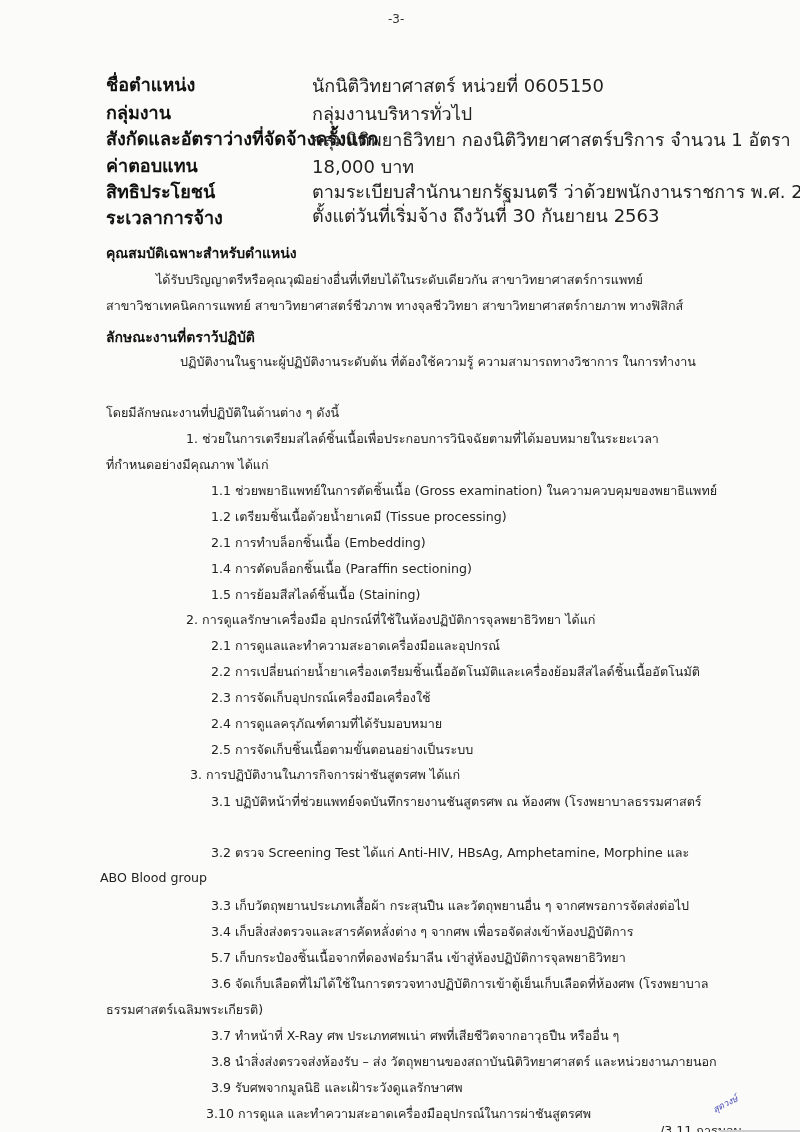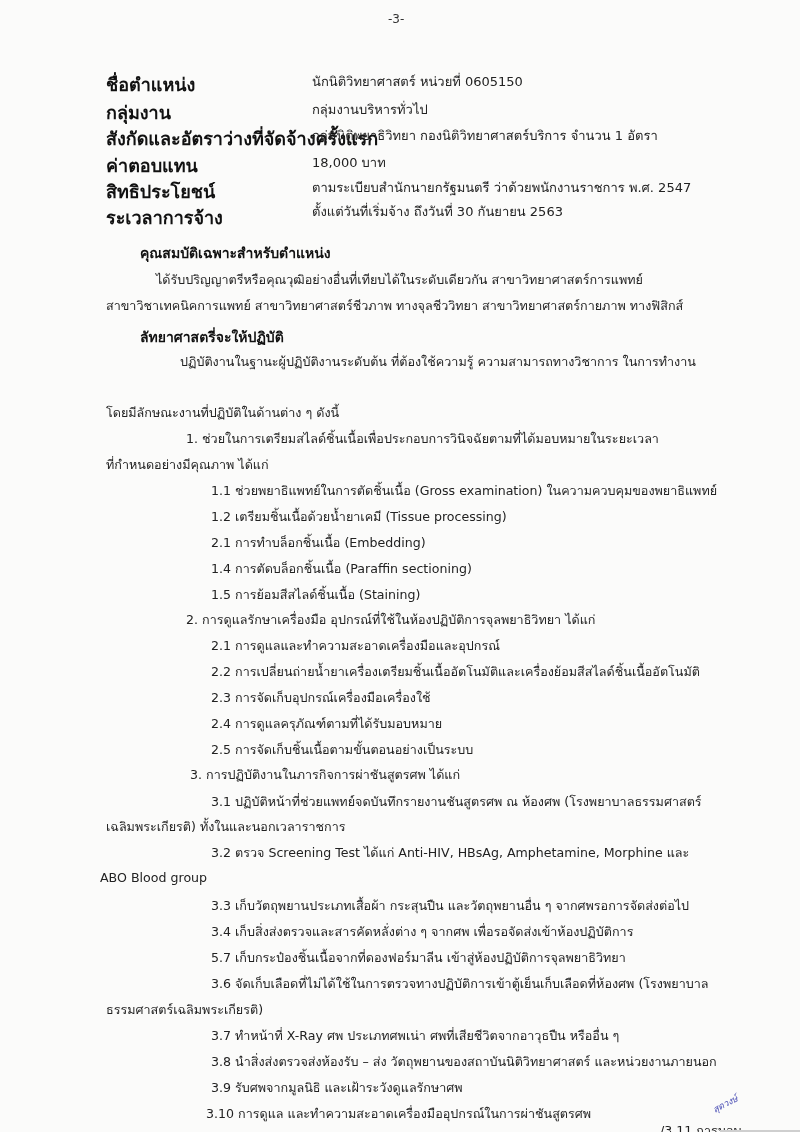--- a/index.html
+++ b/index.html
@@ -7,22 +7,22 @@
       width: 800px; height: 1132px; overflow: hidden;
       background: #fbfbfa;
       font-family: "DejaVu Sans", sans-serif;
       color: #1e1e1e;
       position: relative;
     }
     .page { position: absolute; left: 0; top: 0; width: 800px; height: 1132px; }
     .abs { position: absolute; white-space: nowrap; }
     .pgnum { top: 12px; left: 388px; font-size: 12px; color: #333; }
     .hdr-label { left: 106px; font-size: 18px; font-weight: bold; color: #111; }
-    .hdr-value { left: 312px; font-size: 13px; color: #222; }
-    .sec { left: 106px; font-size: 14px; font-weight: bold; color: #111; margin-left: 34px; }
+    .hdr-value { left: 312px; font-size: 18px; color: #222; }
+    .sec { left: 106px; font-size: 14px; font-weight: bold; color: #111; }
     .t { font-size: 12.6px; color: #222; }
     .sig { left: 712px; top: 1097px; font-size: 9px; color: #4b4fb5; transform: rotate(-28deg); font-style: italic; }
     .edge { position: absolute; right: 0; bottom: 0; width: 80px; height: 2px; background: #cfcfcf; }
   </style>
 </head>
 <body>
 
 <div class="page">
 
   <div class="abs pgnum">-3-</div>
@@ -42,42 +42,41 @@
   <div class="abs hdr-label" style="top:177px">สิทธิประโยชน์</div>
   <div class="abs hdr-value" style="top:177px">ตามระเบียบสำนักนายกรัฐมนตรี ว่าด้วยพนักงานราชการ พ.ศ. 2547</div>
 
   <div class="abs hdr-label" style="top:203px">ระเวลาการจ้าง</div>
   <div class="abs hdr-value" style="top:201px">ตั้งแต่วันที่เริ่มจ้าง ถึงวันที่ 30 กันยายน 2563</div>
 
   <div class="abs sec" style="top:242px">คุณสมบัติเฉพาะสำหรับตำแหน่ง</div>
   <div class="abs t" style="top:270px; left:156px">ได้รับปริญญาตรีหรือคุณวุฒิอย่างอื่นที่เทียบได้ในระดับเดียวกัน สาขาวิทยาศาสตร์การแพทย์</div>
   <div class="abs t" style="top:296px; left:106px">สาขาวิชาเทคนิคการแพทย์  สาขาวิทยาศาสตร์ชีวภาพ ทางจุลชีววิทยา สาขาวิทยาศาสตร์กายภาพ ทางฟิสิกส์</div>
 
-  <div class="abs sec" style="top:326px">ลัทยาศาสตรี่จะให้ปฏิบัติ</div>
+  <div class="abs sec" style="top:326px">ลักษณะงานที่ตราว้ปฏิบัติ</div>
   <div class="abs t" style="top:352px; left:180px">ปฏิบัติงานในฐานะผู้ปฏิบัติงานระดับต้น  ที่ต้องใช้ความรู้  ความสามารถทางวิชาการ  ในการทำงาน</div>
   <div class="abs t" style="top:403px; left:106px">โดยมีลักษณะงานที่ปฏิบัติในด้านต่าง ๆ ดังนี้</div>
 
   <div class="abs t" style="top:429px; left:186px">1. ช่วยในการเตรียมสไลด์ชิ้นเนื้อเพื่อประกอบการวินิจฉัยตามที่ได้มอบหมายในระยะเวลา</div>
   <div class="abs t" style="top:455px; left:106px">ที่กำหนดอย่างมีคุณภาพ  ได้แก่</div>
   <div class="abs t" style="top:481px; left:211px">1.1 ช่วยพยาธิแพทย์ในการตัดชิ้นเนื้อ (Gross examination) ในความควบคุมของพยาธิแพทย์</div>
   <div class="abs t" style="top:507px; left:211px">1.2 เตรียมชิ้นเนื้อด้วยน้ำยาเคมี (Tissue processing)</div>
   <div class="abs t" style="top:533px; left:211px">2.1 การทำบล็อกชิ้นเนื้อ (Embedding)</div>
   <div class="abs t" style="top:559px; left:211px">1.4 การตัดบล็อกชิ้นเนื้อ (Paraffin sectioning)</div>
   <div class="abs t" style="top:585px; left:211px">1.5 การย้อมสีสไลด์ชิ้นเนื้อ (Staining)</div>
 
   <div class="abs t" style="top:610px; left:186px">2. การดูแลรักษาเครื่องมือ อุปกรณ์ที่ใช้ในห้องปฏิบัติการจุลพยาธิวิทยา  ได้แก่</div>
   <div class="abs t" style="top:636px; left:211px">2.1 การดูแลและทำความสะอาดเครื่องมือและอุปกรณ์</div>
   <div class="abs t" style="top:662px; left:211px">2.2 การเปลี่ยนถ่ายน้ำยาเครื่องเตรียมชิ้นเนื้ออัตโนมัติและเครื่องย้อมสีสไลด์ชิ้นเนื้ออัตโนมัติ</div>
   <div class="abs t" style="top:688px; left:211px">2.3 การจัดเก็บอุปกรณ์เครื่องมือเครื่องใช้</div>
   <div class="abs t" style="top:714px; left:211px">2.4 การดูแลครุภัณฑ์ตามที่ได้รับมอบหมาย</div>
   <div class="abs t" style="top:740px; left:211px">2.5 การจัดเก็บชิ้นเนื้อตามขั้นตอนอย่างเป็นระบบ</div>
 
   <div class="abs t" style="top:765px; left:190px">3. การปฏิบัติงานในภารกิจการผ่าชันสูตรศพ  ได้แก่</div>
   <div class="abs t" style="top:792px; left:211px">3.1 ปฏิบัติหน้าที่ช่วยแพทย์จดบันทึกรายงานชันสูตรศพ ณ ห้องศพ (โรงพยาบาลธรรมศาสตร์</div>
-  <div class="abs t" style="top:817px; left:106px">เฉลิมพระเกียรติ) ทั้งในและนอกเวลาราชการ</div>
   <div class="abs t" style="top:843px; left:211px">3.2 ตรวจ Screening Test ได้แก่  Anti-HIV, HBsAg, Amphetamine, Morphine และ</div>
   <div class="abs t" style="top:870px; left:100px">ABO Blood group</div>
   <div class="abs t" style="top:896px; left:211px">3.3 เก็บวัตถุพยานประเภทเสื้อผ้า กระสุนปืน และวัตถุพยานอื่น ๆ จากศพรอการจัดส่งต่อไป</div>
   <div class="abs t" style="top:922px; left:211px">3.4 เก็บสิ่งส่งตรวจและสารคัดหลั่งต่าง ๆ จากศพ เพื่อรอจัดส่งเข้าห้องปฏิบัติการ</div>
   <div class="abs t" style="top:948px; left:211px">5.7 เก็บกระป๋องชิ้นเนื้อจากที่ดองฟอร์มาลีน เข้าสู่ห้องปฏิบัติการจุลพยาธิวิทยา</div>
   <div class="abs t" style="top:974px; left:211px">3.6 จัดเก็บเลือดที่ไม่ได้ใช้ในการตรวจทางปฏิบัติการเข้าตู้เย็นเก็บเลือดที่ห้องศพ (โรงพยาบาล</div>
   <div class="abs t" style="top:1000px; left:106px">ธรรมศาสตร์เฉลิมพระเกียรติ)</div>
   <div class="abs t" style="top:1026px; left:211px">3.7 ทำหน้าที่ X-Ray ศพ ประเภทศพเน่า ศพที่เสียชีวิตจากอาวุธปืน หรืออื่น ๆ</div>
   <div class="abs t" style="top:1052px; left:211px">3.8 นำสิ่งส่งตรวจส่งห้องรับ – ส่ง วัตถุพยานของสถาบันนิติวิทยาศาสตร์ และหน่วยงานภายนอก</div>
   <div class="abs t" style="top:1078px; left:211px">3.9 รับศพจากมูลนิธิ และเฝ้าระวังดูแลรักษาศพ</div>

